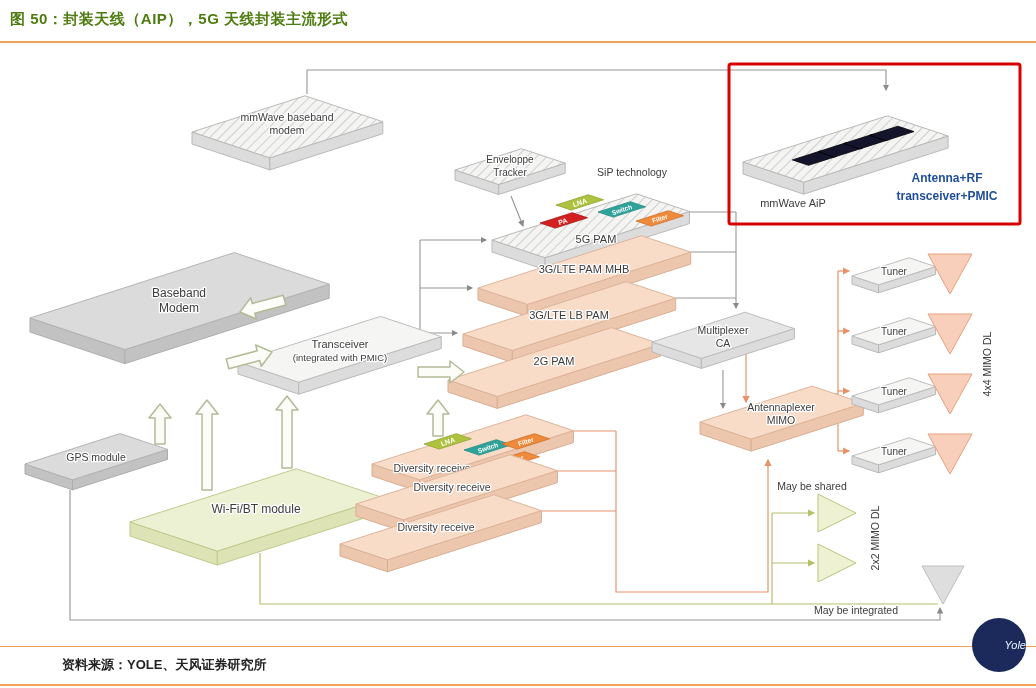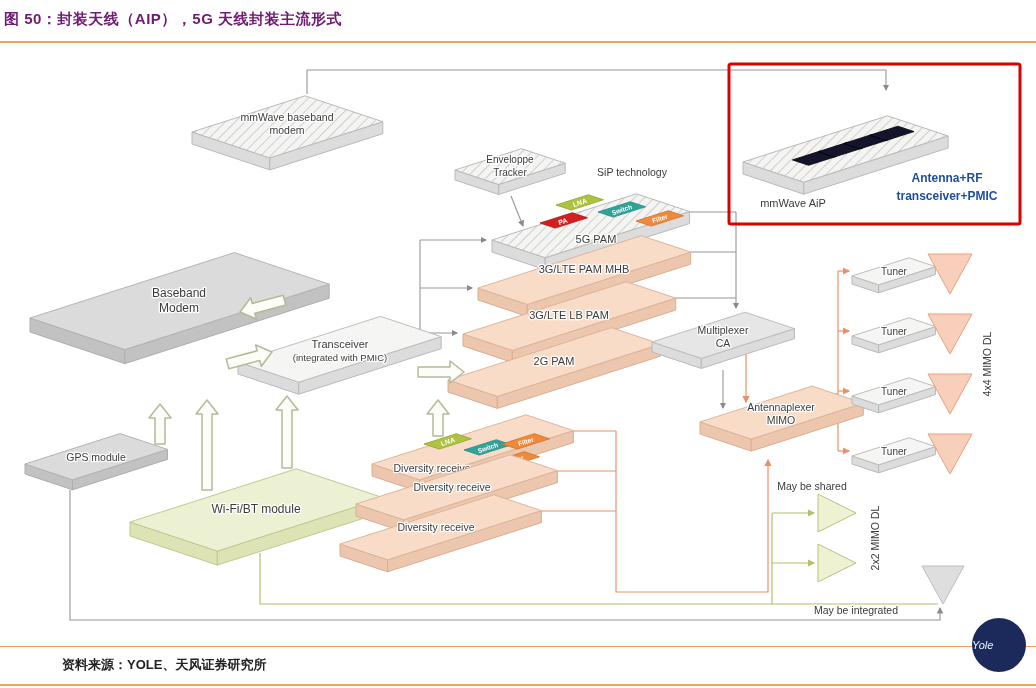--- a/index.html
+++ b/index.html
@@ -1,26 +1,26 @@
 <!DOCTYPE html>
 <html><head>
 <meta charset="utf-8">
 <style>
   html,body{margin:0;padding:0;background:#ffffff;}
   body{width:1036px;height:688px;position:relative;overflow:hidden;
        font-family:"Liberation Sans",sans-serif;}
-  .page-title{position:absolute;left:4px;top:10px;font-size:15px;font-weight:bold;
-       color:#701a75;letter-spacing:.5px;}
+  .page-title{position:absolute;left:10px;top:10px;font-size:15px;font-weight:bold;
+       color:#4d7c0f;letter-spacing:.5px;}
   .rule{position:absolute;left:0;width:1036px;background:#f2a359;}
   .rule-top{top:41px;height:2px;}
   .rule-mid{top:646px;height:1px;z-index:1;}
   .rule-bottom{top:684px;height:2px;}
   .source-line{position:absolute;left:18px;top:656px;font-size:13px;font-weight:bold;color:#222;margin-left:44px;}
   .logo-circle{position:absolute;left:972px;top:618px;width:54px;height:54px;border-radius:50%;
-       background:#1b2a5a;z-index:2;display:flex;align-items:center;justify-content:flex-start;
+       background:#1b2a5a;z-index:2;display:flex;align-items:center;justify-content:flex-end;
        color:#e8f4ff;font-style:italic;font-size:11px;}
   svg{position:absolute;left:0;top:46px;}
   svg text{font-family:"Liberation Sans",sans-serif;}
   .lbl{fill:#3b3b3b;text-anchor:middle;paint-order:stroke;stroke:#ffffff;stroke-width:2.5px;stroke-linejoin:round;}
   .lbl-plain{fill:#3b3b3b;text-anchor:middle;}
   .aip-desc{fill:#1f4e9c;text-anchor:middle;font-weight:bold;}
   .chip-t{fill:#ffffff;text-anchor:middle;font-weight:bold;}
   .t-hatch{fill:url(#hatch);stroke:#b9b9b9;stroke-width:1;}
   .t-white{fill:#f5f5f3;stroke:#bdbdbd;stroke-width:1;}
   .t-gray{fill:#dbdbdb;stroke:#b3b3b3;stroke-width:1;}

